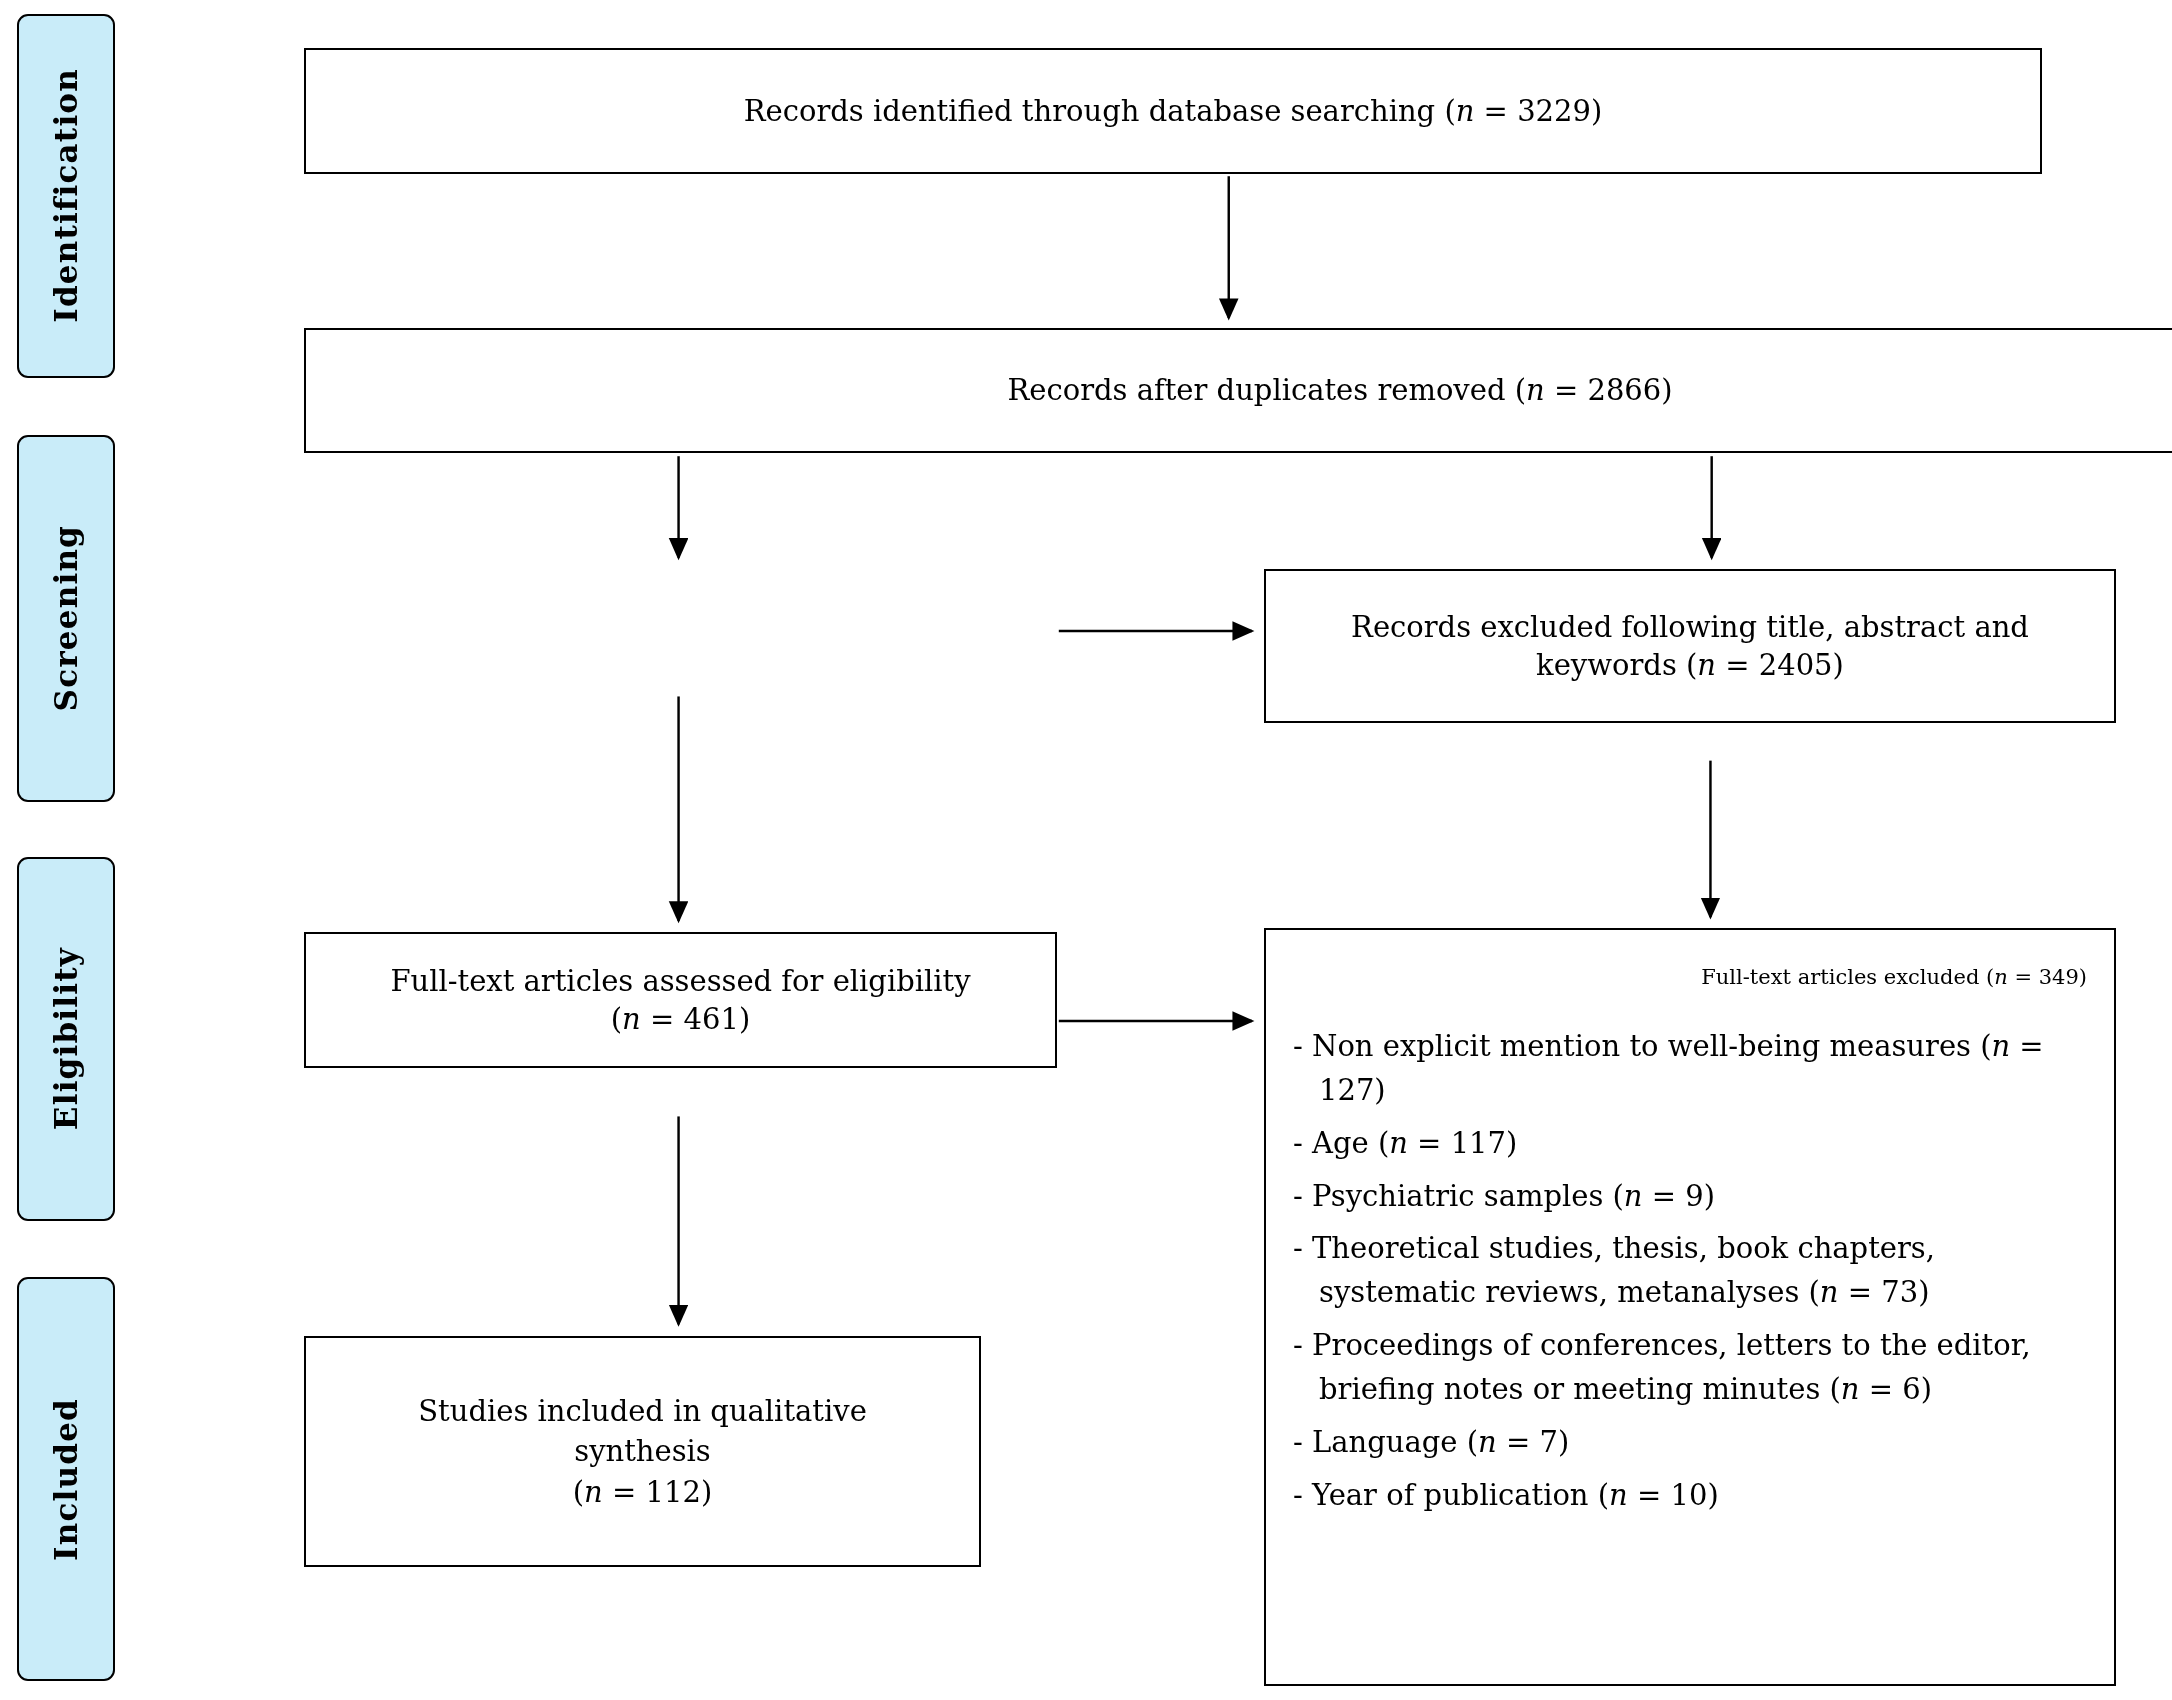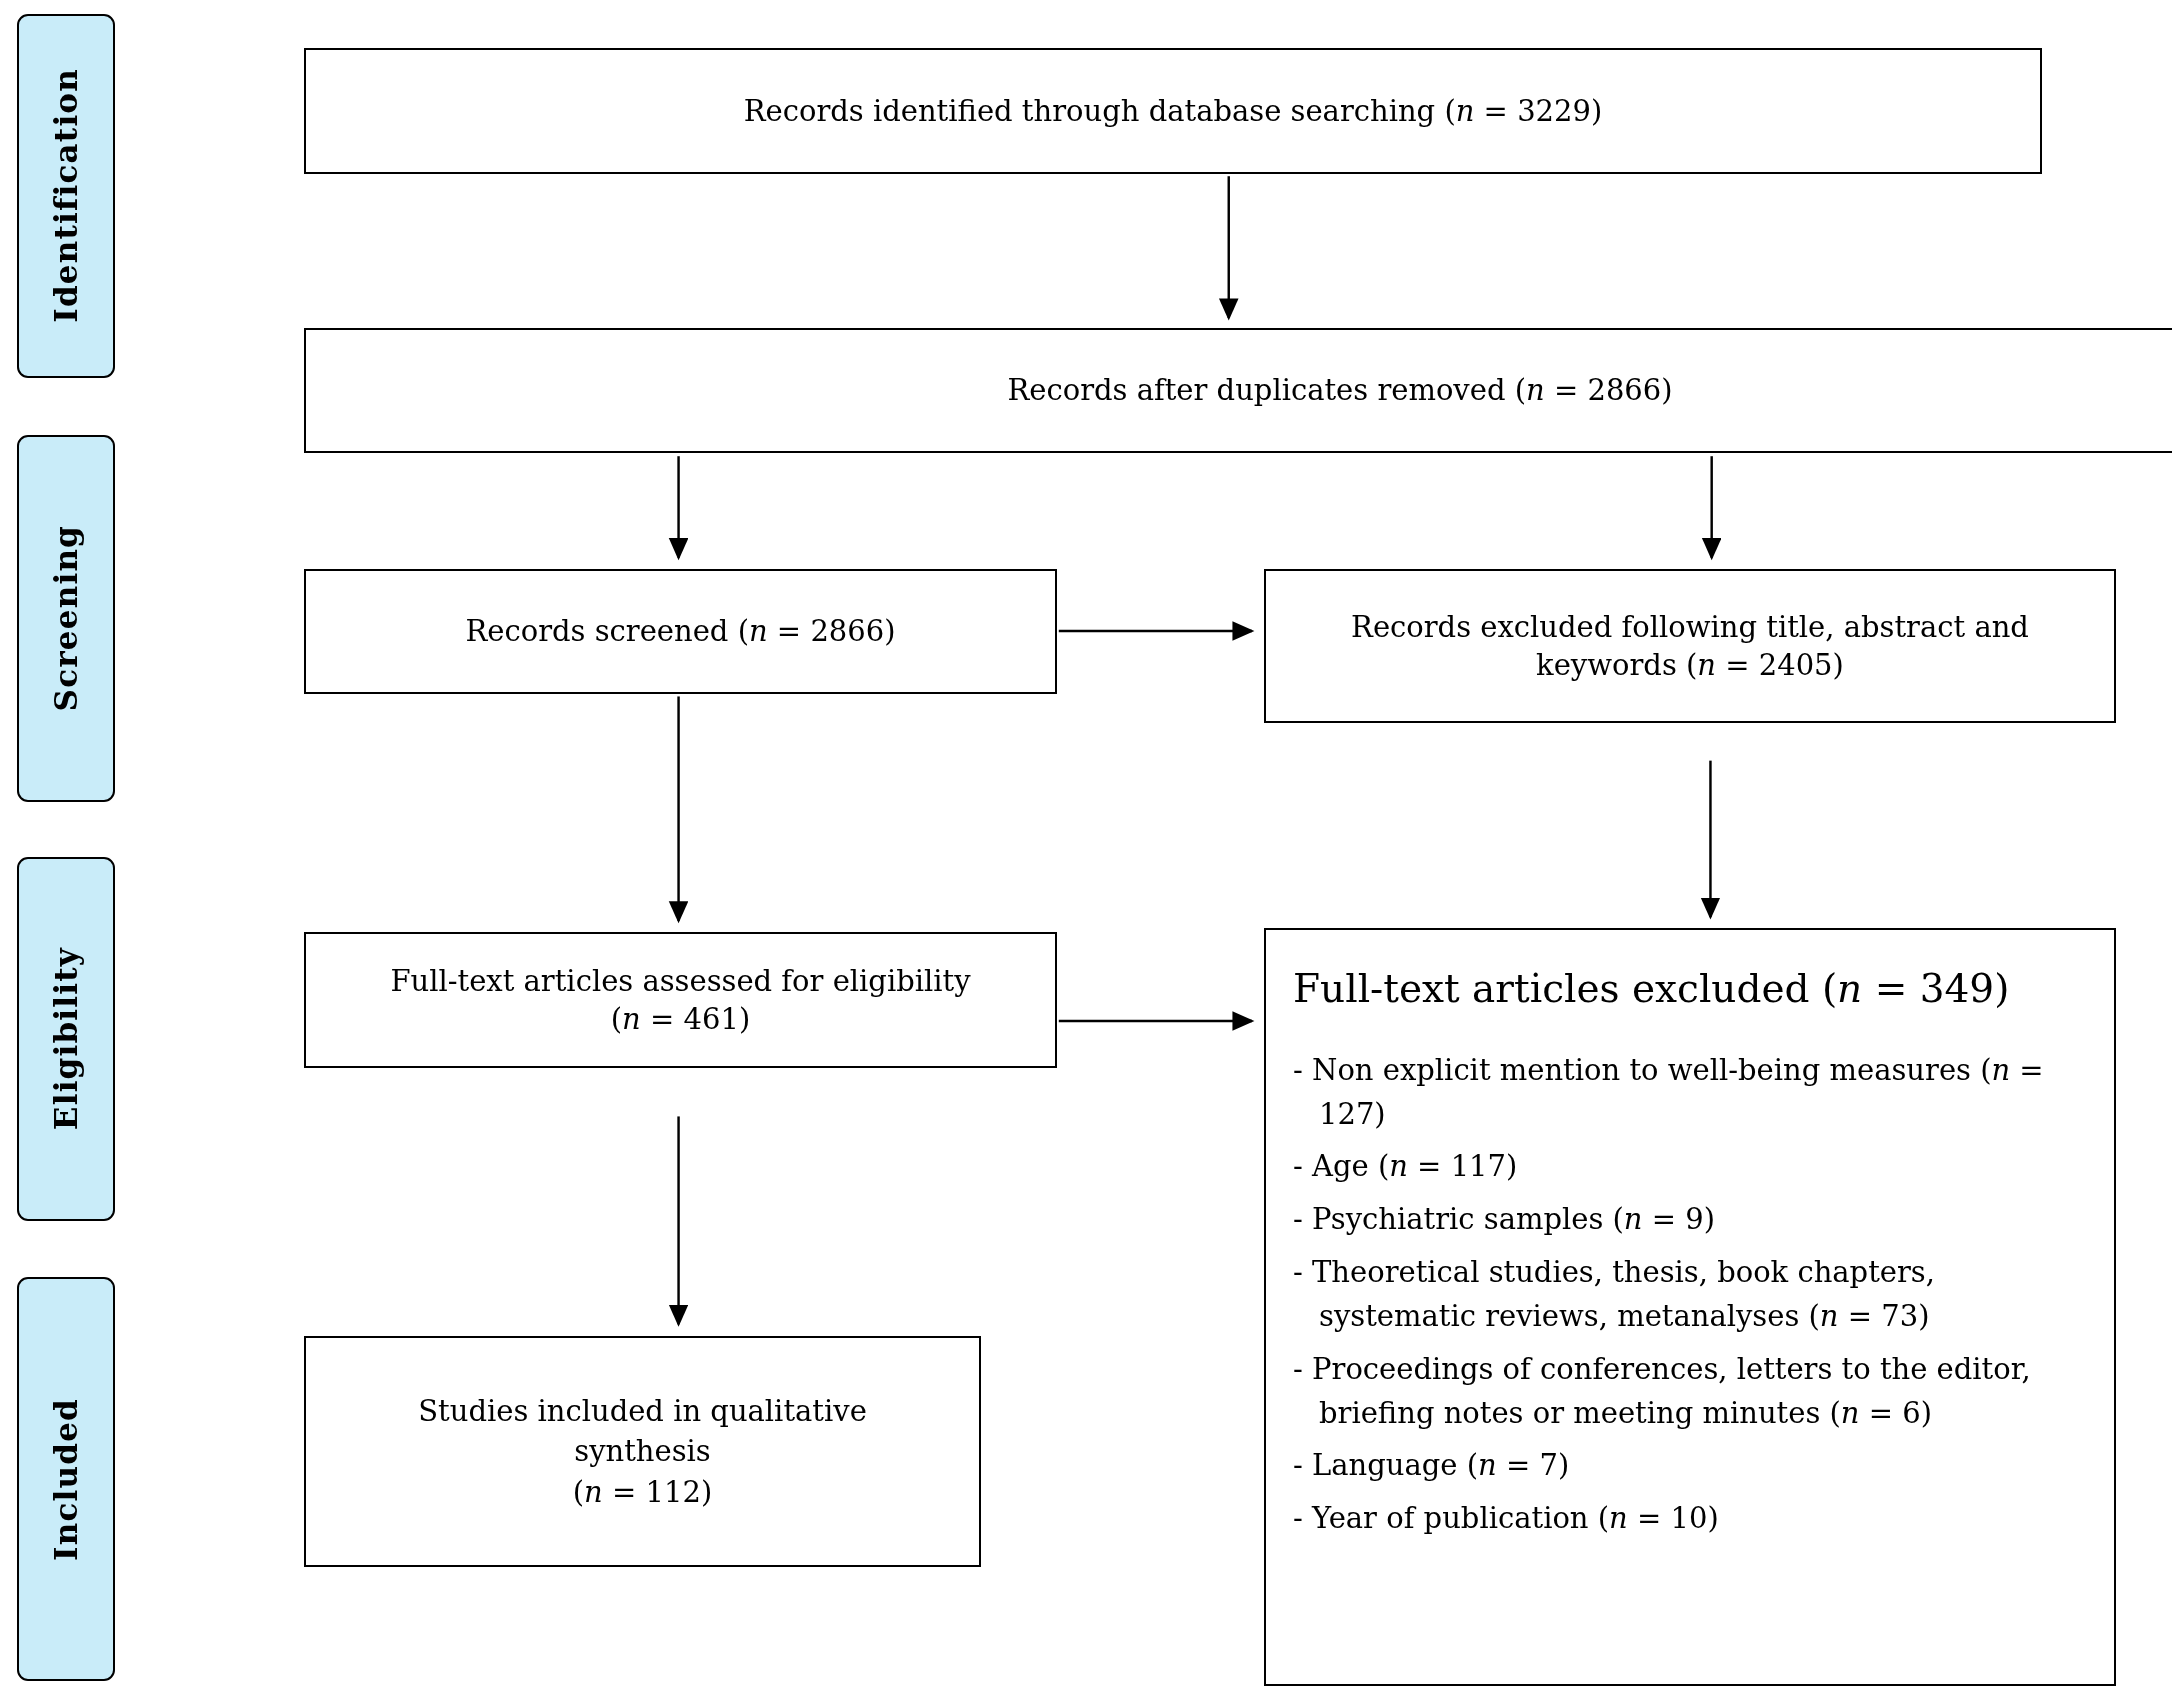--- a/index.html
+++ b/index.html
@@ -49,21 +49,21 @@
   .b4{left:1264px;top:569px;width:852px;height:154px}
   .b5{left:304px;top:932px;width:753px;height:136px}
   .b7{left:304px;top:1336px;width:677px;height:231px;line-height:1.4}
 
   .b6{
     left:1264px;top:928px;width:852px;height:758px;
     display:block;text-align:left;white-space:normal;
     padding:34px 27px 24.5px 27px;
   }
   .b6-title{
-    text-align:left;font-size:39px;line-height:1.3;
+    text-align:right;font-size:21px;line-height:1.3;
     margin:0 0 33px 0;
   }
   .reason{
     font-size:29px;line-height:1.52;
     padding-left:26px;text-indent:-26px;
     margin:0 0 8.6px 0;
   }
   .reason:last-child{margin-bottom:0;}
   i{font-style:italic;}
 </style>
@@ -110,23 +110,20 @@
   </div>
 
   <div class="box b1">
     <span>Records identified through database searching (<i>n</i> = 3229)</span>
   </div>
 
   <div class="box b2">
     <span>Records after duplicates removed (<i>n</i> = 2866)</span>
   </div>
 
-  <div class="box b3">
-    <span>Records screened (<i>n</i> = 2866)</span>
-  </div>
 
   <div class="box b4">
     <span>Records excluded following title, abstract and keywords (<i>n</i> = 2405)</span>
   </div>
 
   <div class="box b5">
     <span>Full-text articles assessed for eligibility
 (<i>n</i> = 461)</span>
   </div>
 

